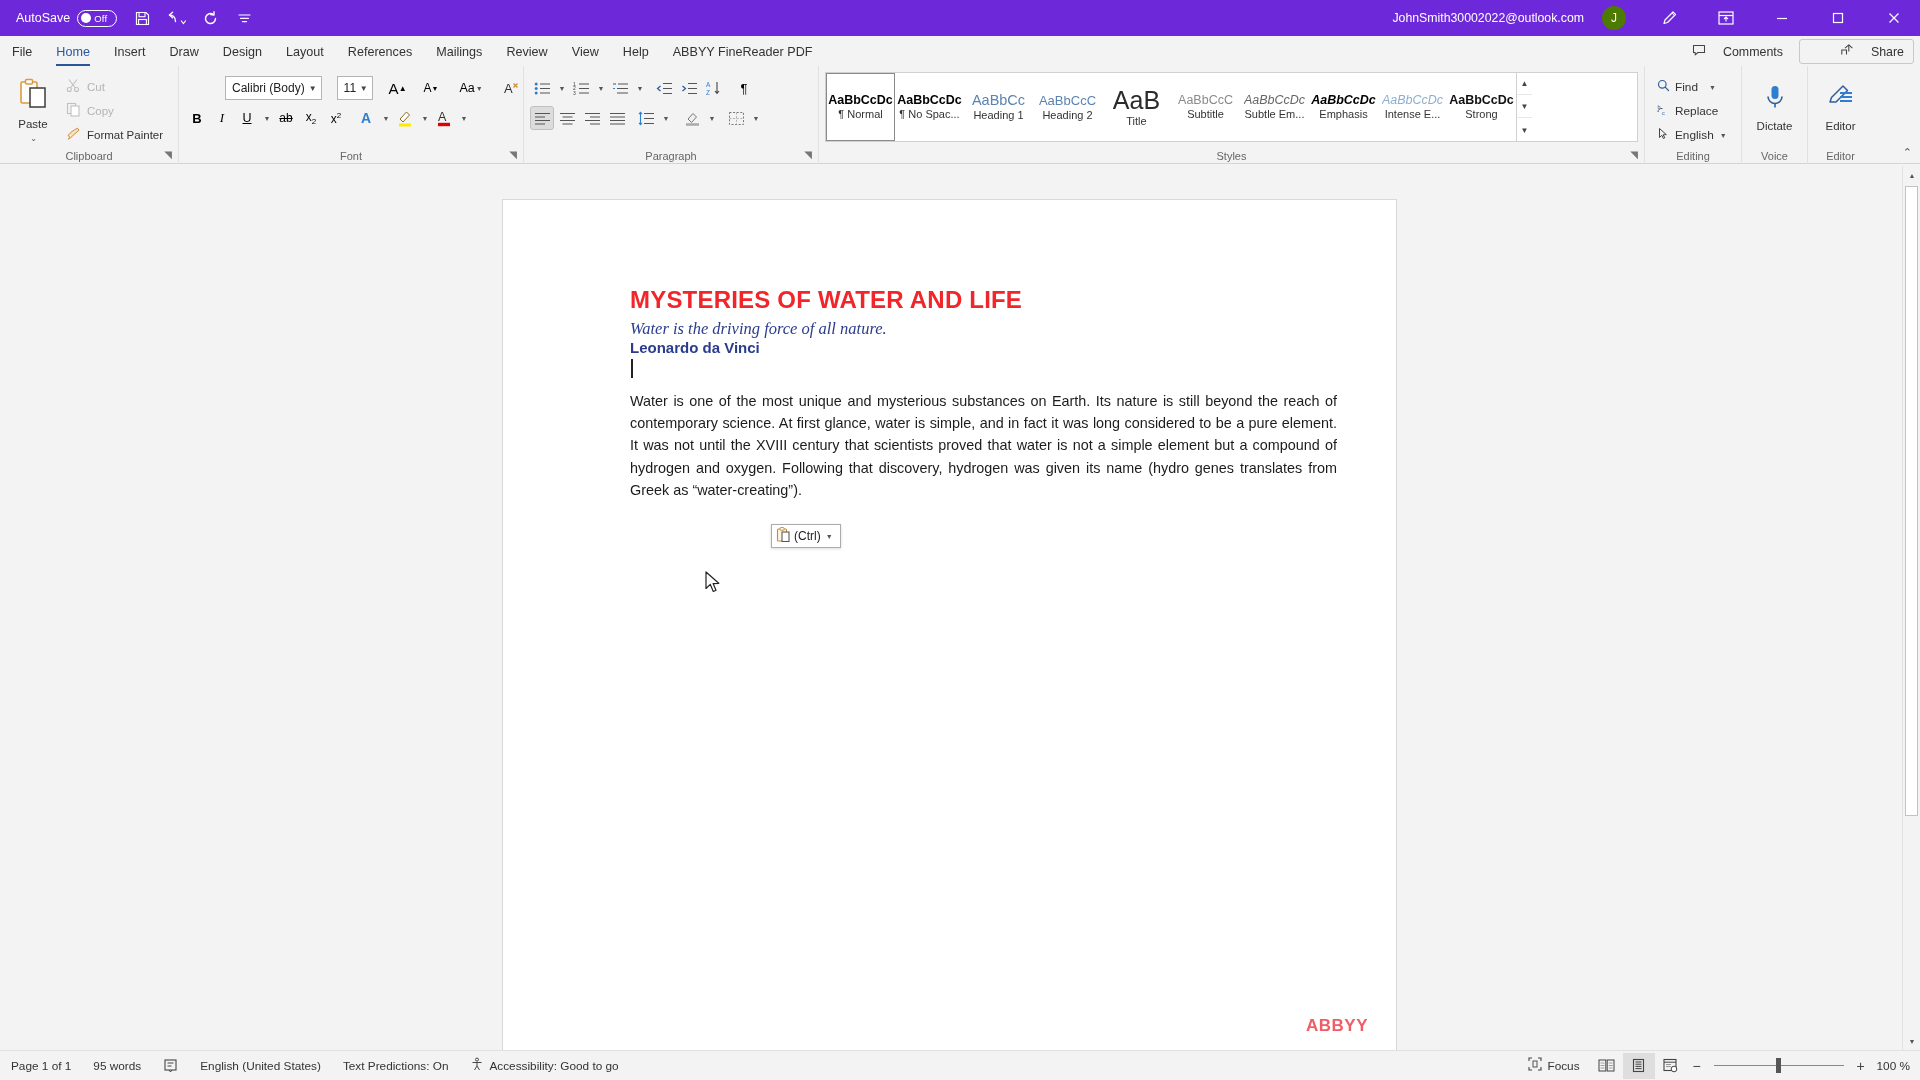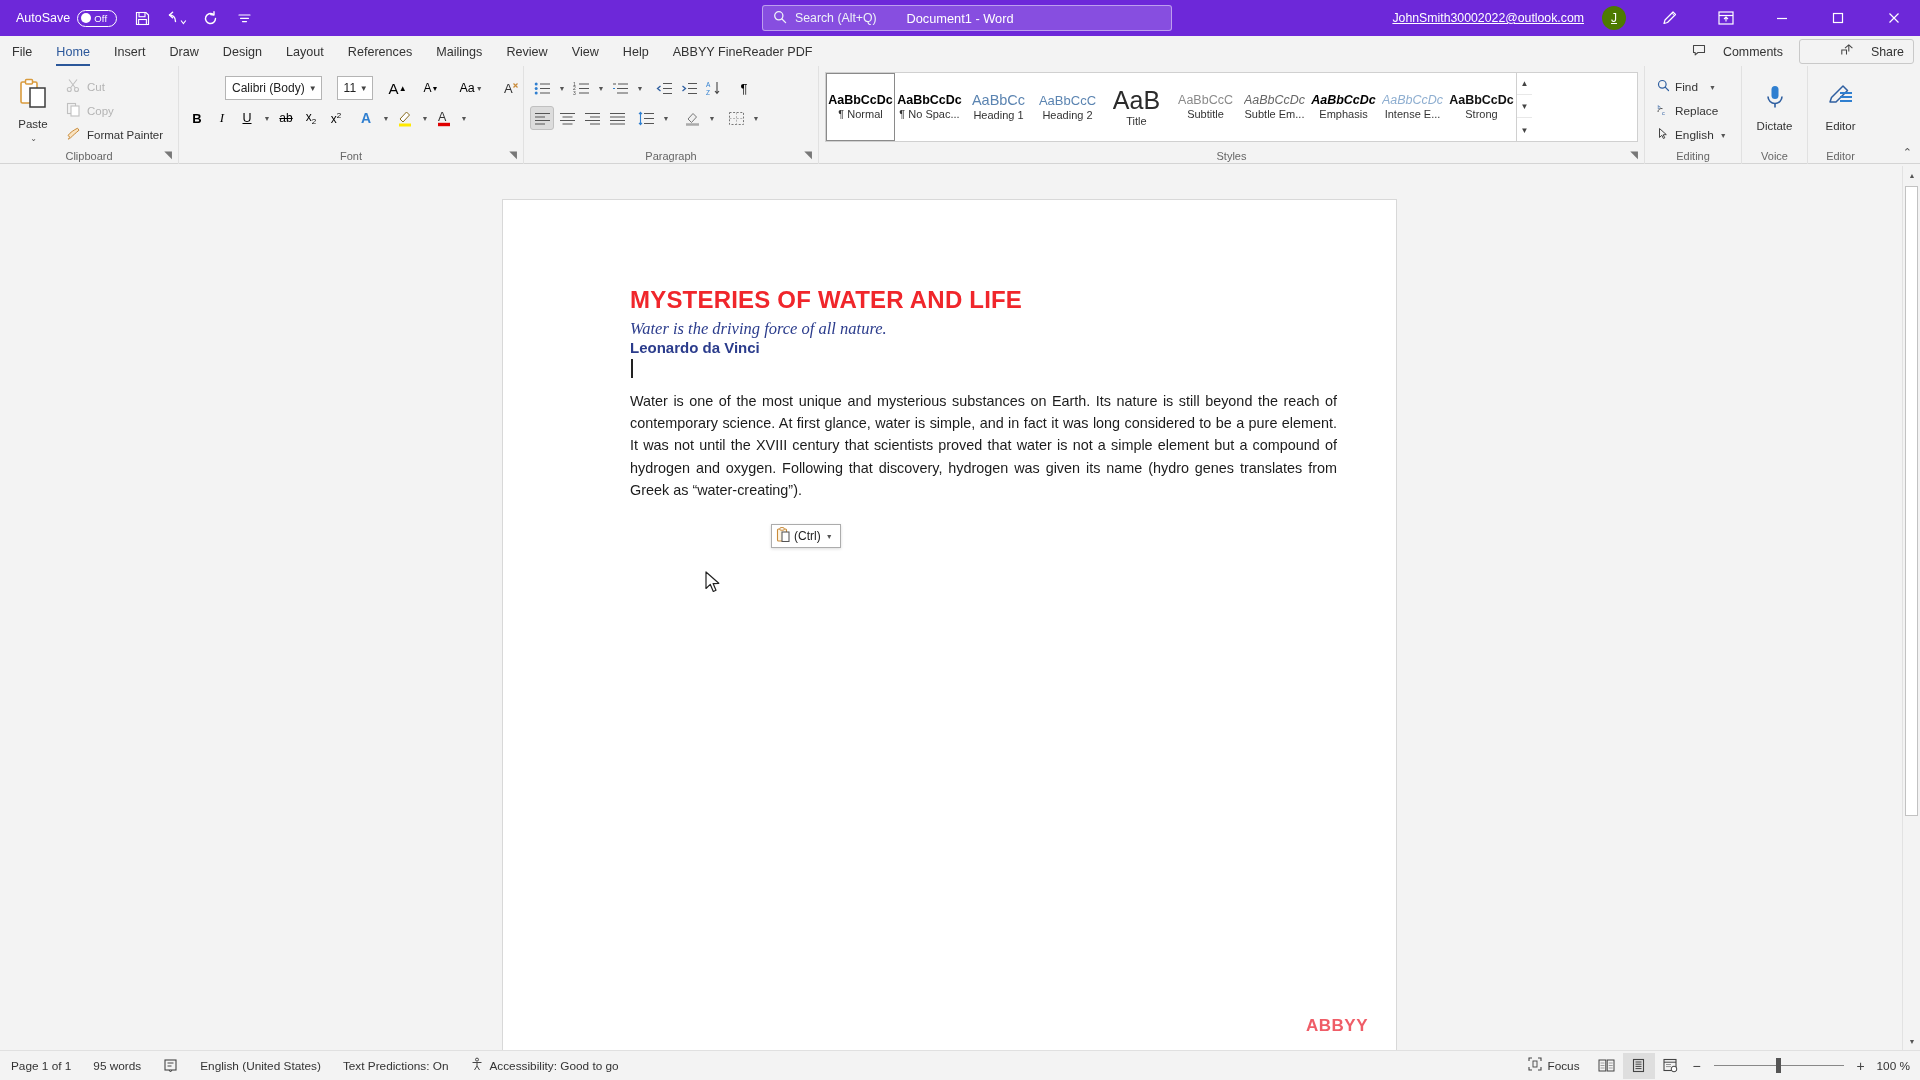--- a/index.html
+++ b/index.html
@@ -47,21 +47,21 @@
   .searchbox {
     position: absolute; left: 762px; width: 410px; top: 5px; height: 26px;
     background: rgba(255,255,255,0.18);
     border: 1px solid rgba(255,255,255,0.45);
     border-radius: 3px;
     display: flex; align-items: center; padding-left: 10px; gap: 8px;
     color: #eef2f8; font-size: 12.3px;
   }
   .tb-right {
     position: absolute; right: 0; top: 0; height: 36px;
-    display: flex; align-items: center; gap: 12px; padding-right: 4px; text-decoration: underline;
+    display: flex; align-items: center; gap: 12px; padding-right: 4px;
   }
   .acct-name { font-size: 12.3px; margin-right: 6px; }
   .avatar {
     width: 24px; height: 24px; border-radius: 50%;
     background: #4d7a00; color: #fff; font-size: 12px;
     display:flex; align-items:center; justify-content:center;
     margin-right: 10px;
   }
   .win-btn {
     width: 44px; height: 36px; display:flex; align-items:center; justify-content:center;
@@ -299,31 +299,21 @@
           <path d="M12 1.8 L12 5 L8.7 4.6" fill="none" stroke="#fff" stroke-width="1.4" stroke-linecap="round" stroke-linejoin="round"></path>
         </svg>
     </div>
     <div class="tb-icon">
       <svg width="15" height="15" viewBox="0 0 15 15">
           <path d="M2 4h11 M3.5 7.3h8 M5.5 10.6h4" stroke="#fff" stroke-width="1.2" fill="none" stroke-linecap="round"></path>
         </svg>
     </div>
   </div>
 
-  <div class="doc-title">Document1  -  Word</div>
-
-  <div class="searchbox">
-    <span>
-      <svg width="14" height="14" viewBox="0 0 14 14">
-          <circle cx="5.8" cy="5.8" r="4.1" fill="none" stroke="#eef2f8" stroke-width="1.3"></circle>
-          <path d="M9 9l3.6 3.6" stroke="#eef2f8" stroke-width="1.3" stroke-linecap="round"></path>
-        </svg>
-    </span>
-    <span>Search (Alt+Q)</span>
-  </div>
+
 
   <div class="tb-right">
     <span class="acct-name">JohnSmith30002022@outlook.com</span>
     <span class="avatar">J</span>
     <div class="win-btn">
       <svg width="18" height="18" viewBox="0 0 18 18">
           <path d="M3 14.5 L4 11 L12 3 L14.5 5.5 L6.5 13.5 Z" fill="none" stroke="#fff" stroke-width="1.2" stroke-linejoin="round"></path>
           <path d="M11 4.2 L13.3 6.5" stroke="#fff" stroke-width="1"></path>
         </svg>
     </div>

